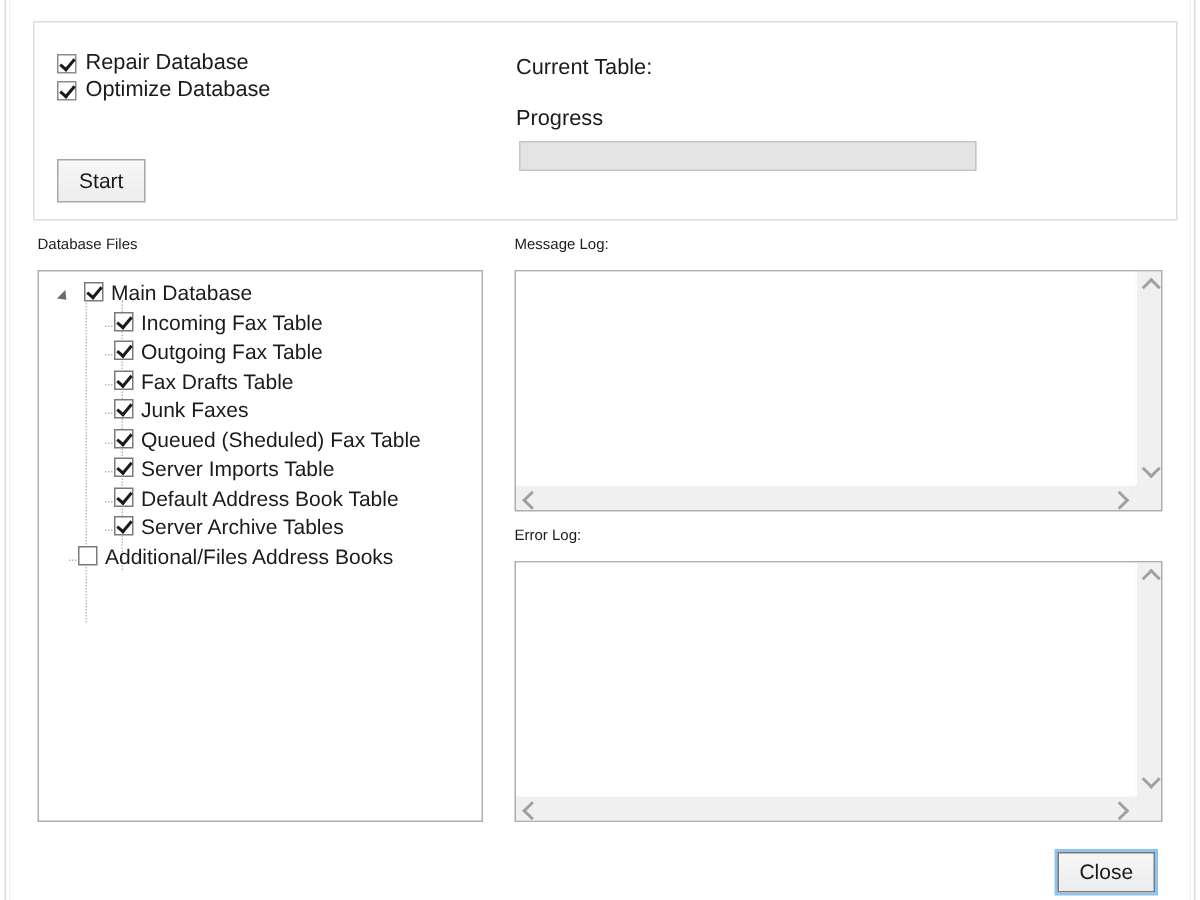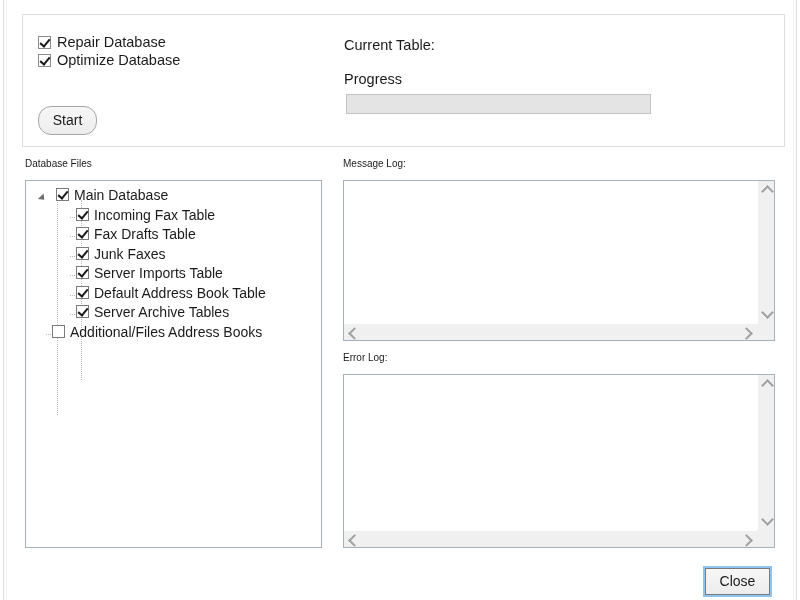--- a/index.html
+++ b/index.html
@@ -102,21 +102,20 @@
     box-sizing: border-box;
     cursor: default;
     text-align: center;
   }
   #start-button {
     left: 15px;
     top: 91px;
     width: 59px;
     height: 29px;
     line-height: 27px;
-    border-radius: 13px;
   }
 
   .fieldlabel {
     position: absolute;
     font-size: 14.5px;
     color: #1b1b1b;
     white-space: nowrap;
   }
   #current-table-label { left: 321px; top: 22px; }
   #progress-label      { left: 321px; top: 56px; }
@@ -352,26 +351,36 @@
       </div>
 
       <div class="tnode child">
         <span class="hstub" style="left:44px; top:9px;"></span>
         <span class="tcb checked"></span>
         <span class="tlabel">Incoming Fax Table</span>
       </div>
       <div class="tnode child">
         <span class="hstub" style="left:44px; top:9px;"></span>
         <span class="tcb checked"></span>
+        <span class="tlabel">Outgoing Fax Table</span>
+      </div>
+      <div class="tnode child">
+        <span class="hstub" style="left:44px; top:9px;"></span>
+        <span class="tcb checked"></span>
         <span class="tlabel">Fax Drafts Table</span>
       </div>
       <div class="tnode child">
         <span class="hstub" style="left:44px; top:9px;"></span>
         <span class="tcb checked"></span>
         <span class="tlabel">Junk Faxes</span>
+      </div>
+      <div class="tnode child">
+        <span class="hstub" style="left:44px; top:9px;"></span>
+        <span class="tcb checked"></span>
+        <span class="tlabel">Queued (Sheduled) Fax Table</span>
       </div>
       <div class="tnode child">
         <span class="hstub" style="left:44px; top:9px;"></span>
         <span class="tcb checked"></span>
         <span class="tlabel">Server Imports Table</span>
       </div>
       <div class="tnode child">
         <span class="hstub" style="left:44px; top:9px;"></span>
         <span class="tcb checked"></span>
         <span class="tlabel">Default Address Book Table</span>

